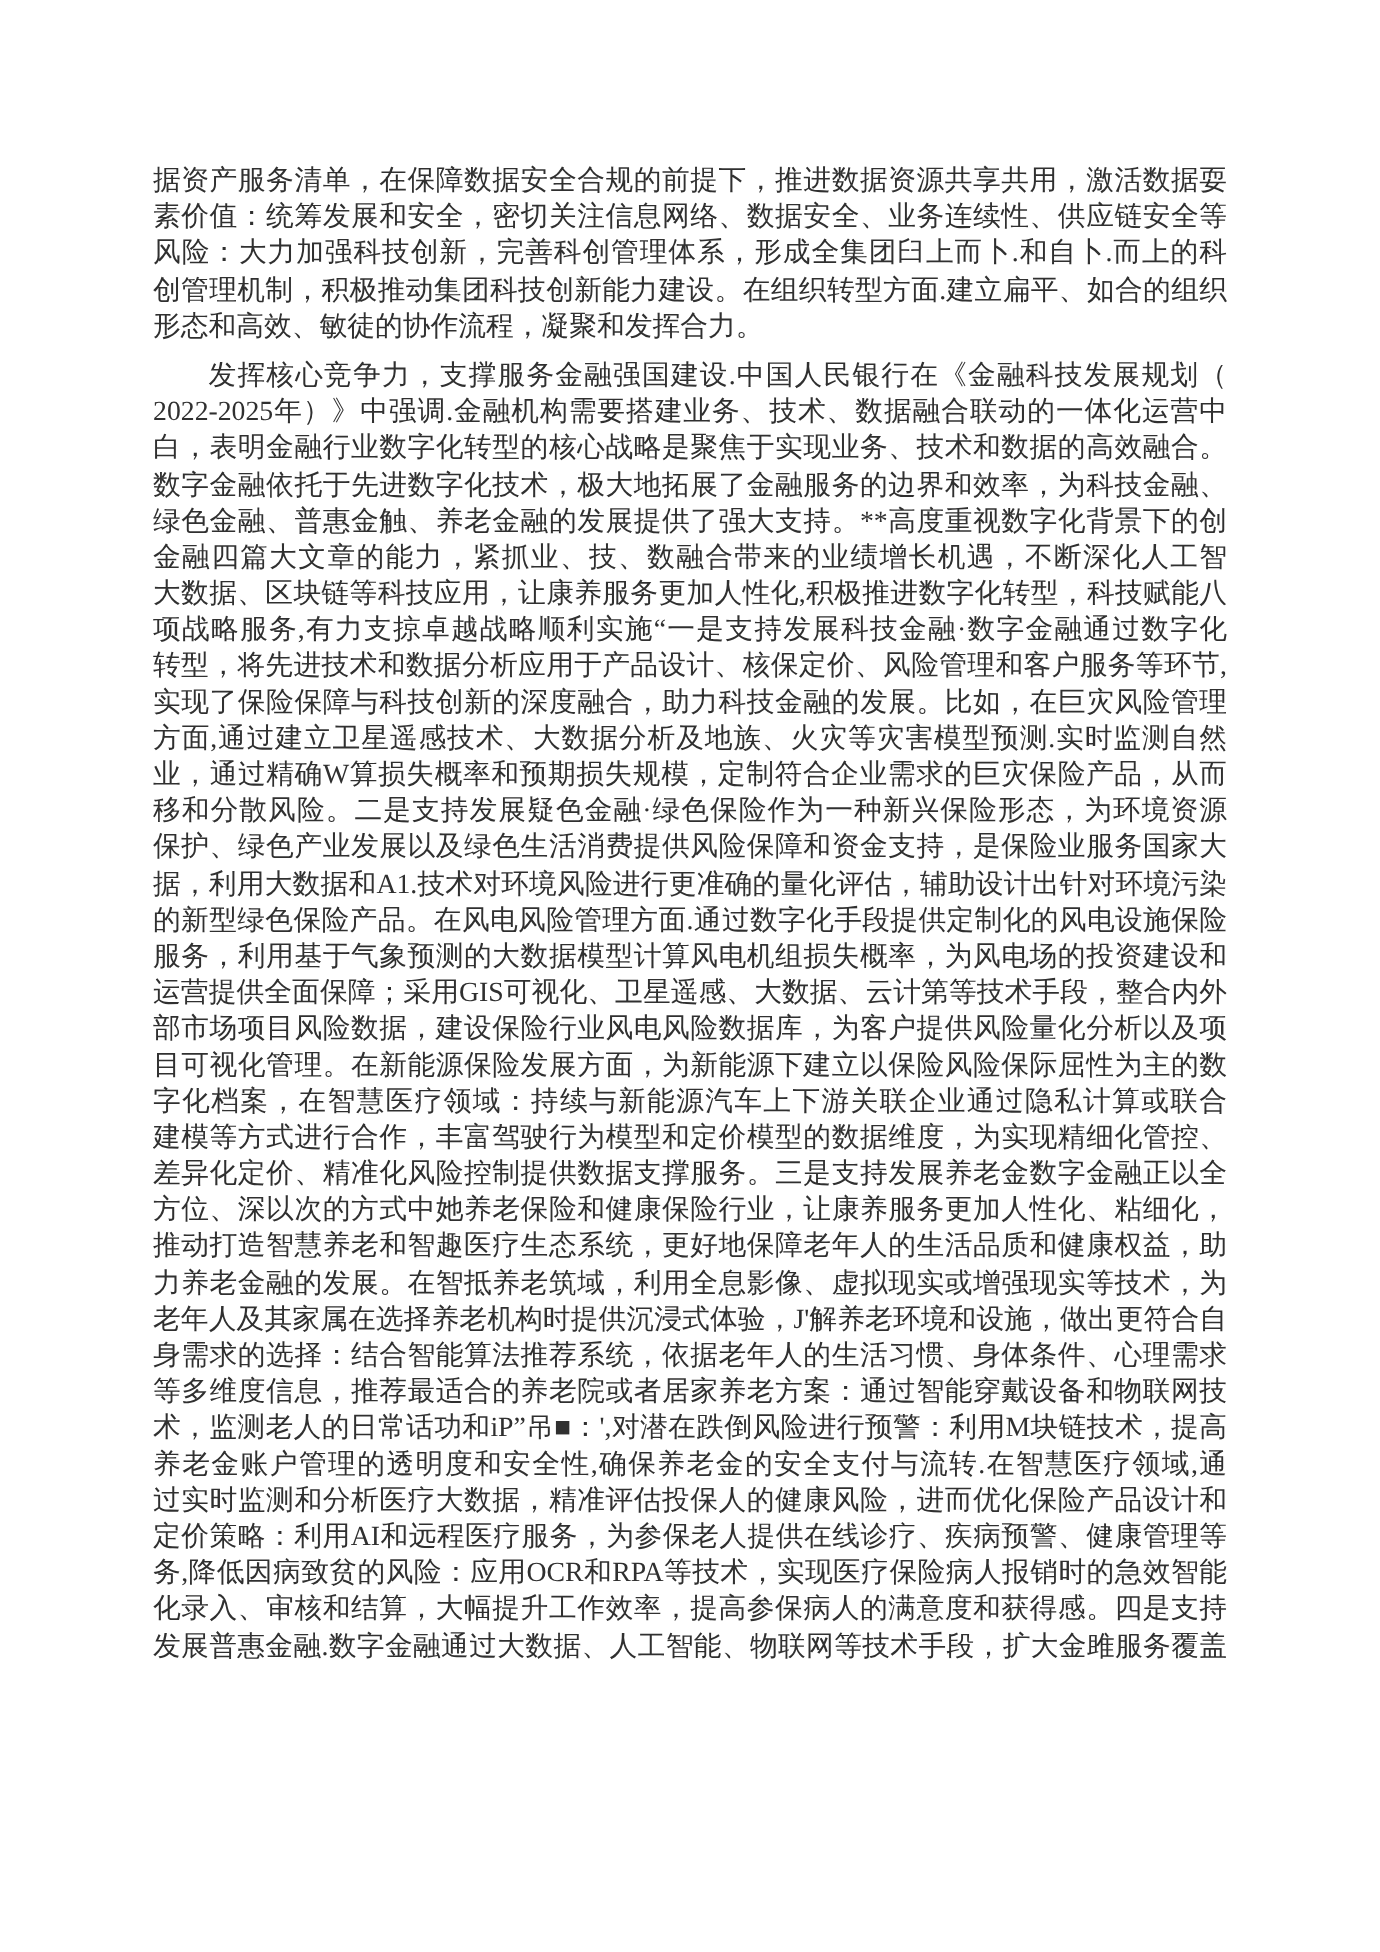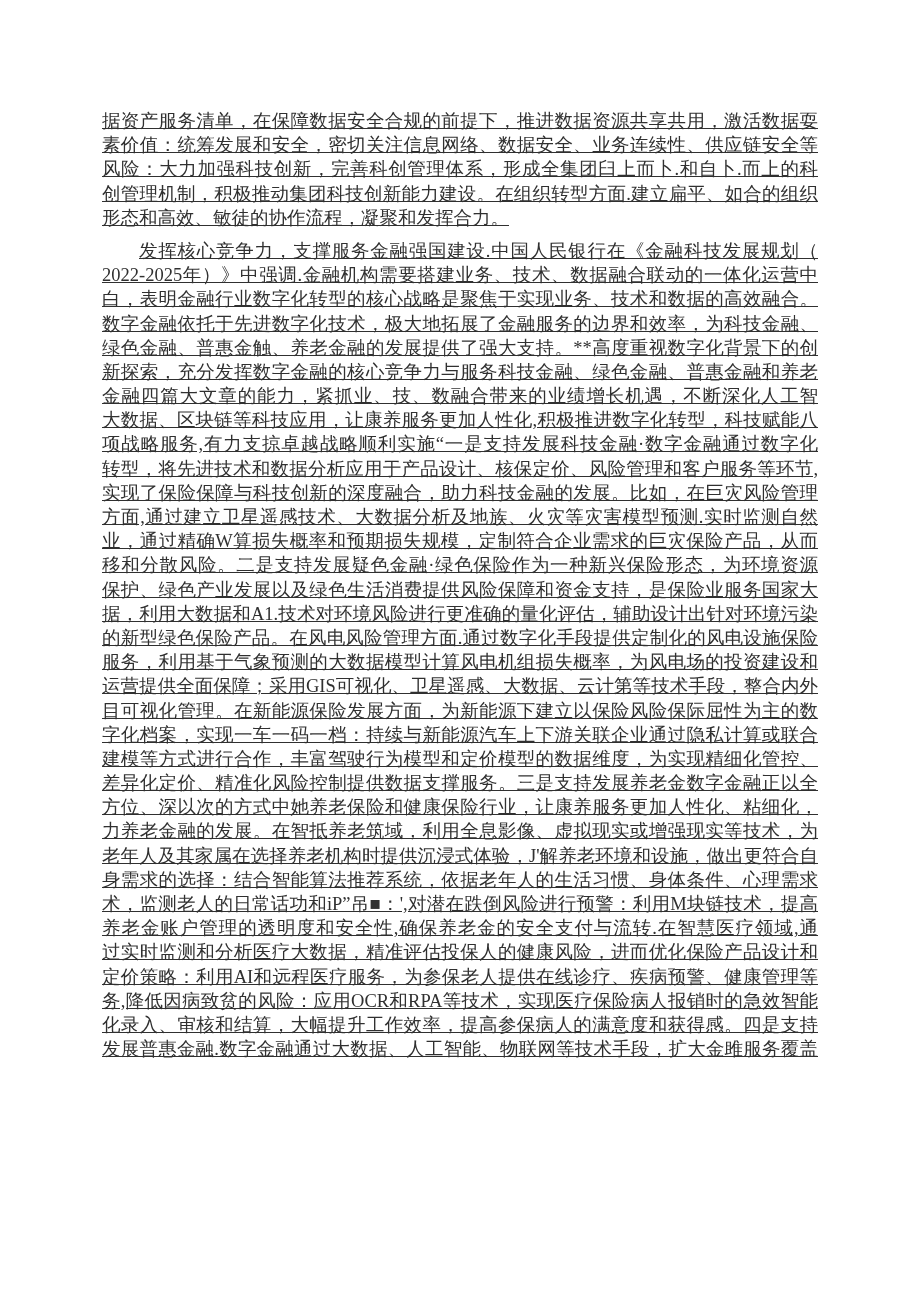--- a/index.html
+++ b/index.html
@@ -32,21 +32,20 @@
     margin-top: 9px;
   }
   .line {
     height: 24.2px;
     line-height: 24.2px;
     text-align: justify;
     text-align-last: justify;
     text-justify: inter-character;
     overflow: hidden;
     white-space: normal;
-    text-decoration: underline;
   }
   .line.short-last {
     text-align-last: left;
   }
   .line.indent {
     text-indent: 2em;
   }
 </style>
 </head>
 <body>
@@ -59,42 +58,44 @@
         <div class="line">风险：大力加强科技创新，完善科创管理体系，形成全集团臼上而卜.和自卜.而上的科</div>
         <div class="line">创管理机制，积极推动集团科技创新能力建设。在组织转型方面.建立扁平、如合的组织</div>
         <div class="line short-last">形态和高效、敏徒的协作流程，凝聚和发挥合力。</div>
       </div>
       <div class="para">
         <div class="line indent">发挥核心竞争力，支撑服务金融强国建设.中国人民银行在《金融科技发展规划（</div>
         <div class="line">2022-2025年）》中强调.金融机构需要搭建业务、技术、数据融合联动的一体化运营中</div>
         <div class="line">白，表明金融行业数字化转型的核心战略是聚焦于实现业务、技术和数据的高效融合。</div>
         <div class="line">数字金融依托于先进数字化技术，极大地拓展了金融服务的边界和效率，为科技金融、</div>
         <div class="line">绿色金融、普惠金触、养老金融的发展提供了强大支持。**高度重视数字化背景下的创</div>
-        <div class="line">新探索，充分发挥数字金融的核心竞争力与服务科技金融、绿色金融、普惠金融和养老</div>
         <div class="line">金融四篇大文章的能力，紧抓业、技、数融合带来的业绩增长机遇，不断深化人工智能、</div>
         <div class="line">大数据、区块链等科技应用，让康养服务更加人性化,积极推进数字化转型，科技赋能八</div>
         <div class="line">项战略服务,有力支掠卓越战略顺利实施“一是支持发展科技金融·数字金融通过数字化</div>
         <div class="line">转型，将先进技术和数据分析应用于产品设计、核保定价、风险管理和客户服务等环节,</div>
         <div class="line">实现了保险保障与科技创新的深度融合，助力科技金融的发展。比如，在巨灾风险管理</div>
         <div class="line">方面,通过建立卫星遥感技术、大数据分析及地族、火灾等灾害模型预测.实时监测自然</div>
         <div class="line">业，通过精确W算损失概率和预期损失规模，定制符合企业需求的巨灾保险产品，从而转</div>
         <div class="line">移和分散风险。二是支持发展疑色金融·绿色保险作为一种新兴保险形态，为环境资源</div>
         <div class="line">保护、绿色产业发展以及绿色生活消费提供风险保障和资金支持，是保险业服务国家大</div>
         <div class="line">据，利用大数据和A1.技术对环境风险进行更准确的量化评估，辅助设计出针对环境污染</div>
         <div class="line">的新型绿色保险产品。在风电风险管理方面.通过数字化手段提供定制化的风电设施保险</div>
         <div class="line">服务，利用基于气象预测的大数据模型计算风电机组损失概率，为风电场的投资建设和</div>
         <div class="line">运营提供全面保障；采用GIS可视化、卫星遥感、大数据、云计第等技术手段，整合内外</div>
+        <div class="line">部市场项目风险数据，建设保险行业风电风险数据库，为客户提供风险量化分析以及项</div>
         <div class="line">目可视化管理。在新能源保险发展方面，为新能源下建立以保险风险保际屈性为主的数</div>
-        <div class="line">字化档案，实现一车一码一档：持续与新能源汽车上下游关联企业通过隐私计算或联合</div>
+        <div class="line">字化档案，在智慧医疗领域：持续与新能源汽车上下游关联企业通过隐私计算或联合</div>
         <div class="line">建模等方式进行合作，丰富驾驶行为模型和定价模型的数据维度，为实现精细化管控、</div>
         <div class="line">差异化定价、精准化风险控制提供数据支撑服务。三是支持发展养老金数字金融正以全</div>
         <div class="line">方位、深以次的方式中她养老保险和健康保险行业，让康养服务更加人性化、粘细化，</div>
+        <div class="line">推动打造智慧养老和智趣医疗生态系统，更好地保障老年人的生活品质和健康权益，助</div>
         <div class="line">力养老金融的发展。在智抵养老筑域，利用全息影像、虚拟现实或增强现实等技术，为</div>
         <div class="line">老年人及其家属在选择养老机构时提供沉浸式体验，J'解养老环境和设施，做出更符合自</div>
         <div class="line">身需求的选择：结合智能算法推荐系统，依据老年人的生活习惯、身体条件、心理需求</div>
+        <div class="line">等多维度信息，推荐最适合的养老院或者居家养老方案：通过智能穿戴设备和物联网技</div>
         <div class="line">术，监测老人的日常话功和iP”吊■：',对潜在跌倒风险进行预警：利用M块链技术，提高</div>
         <div class="line">养老金账户管理的透明度和安全性,确保养老金的安全支付与流转.在智慧医疗领域,通</div>
         <div class="line">过实时监测和分析医疗大数据，精准评估投保人的健康风险，进而优化保险产品设计和</div>
         <div class="line">定价策略：利用AI和远程医疗服务，为参保老人提供在线诊疗、疾病预警、健康管理等服</div>
         <div class="line">务,降低因病致贫的风险：应用OCR和RPA等技术，实现医疗保险病人报销时的急效智能</div>
         <div class="line">化录入、审核和结算，大幅提升工作效率，提高参保病人的满意度和获得感。四是支持</div>
         <div class="line">发展普惠金融.数字金融通过大数据、人工智能、物联网等技术手段，扩大金雎服务覆盖</div>
       </div>
     </div>
 </div>

